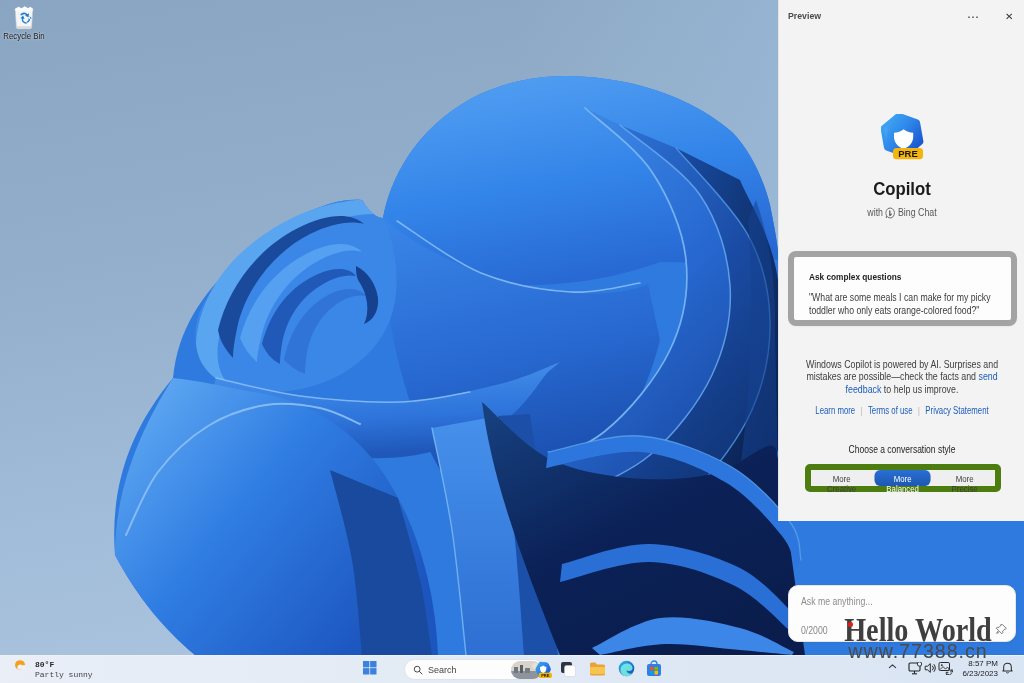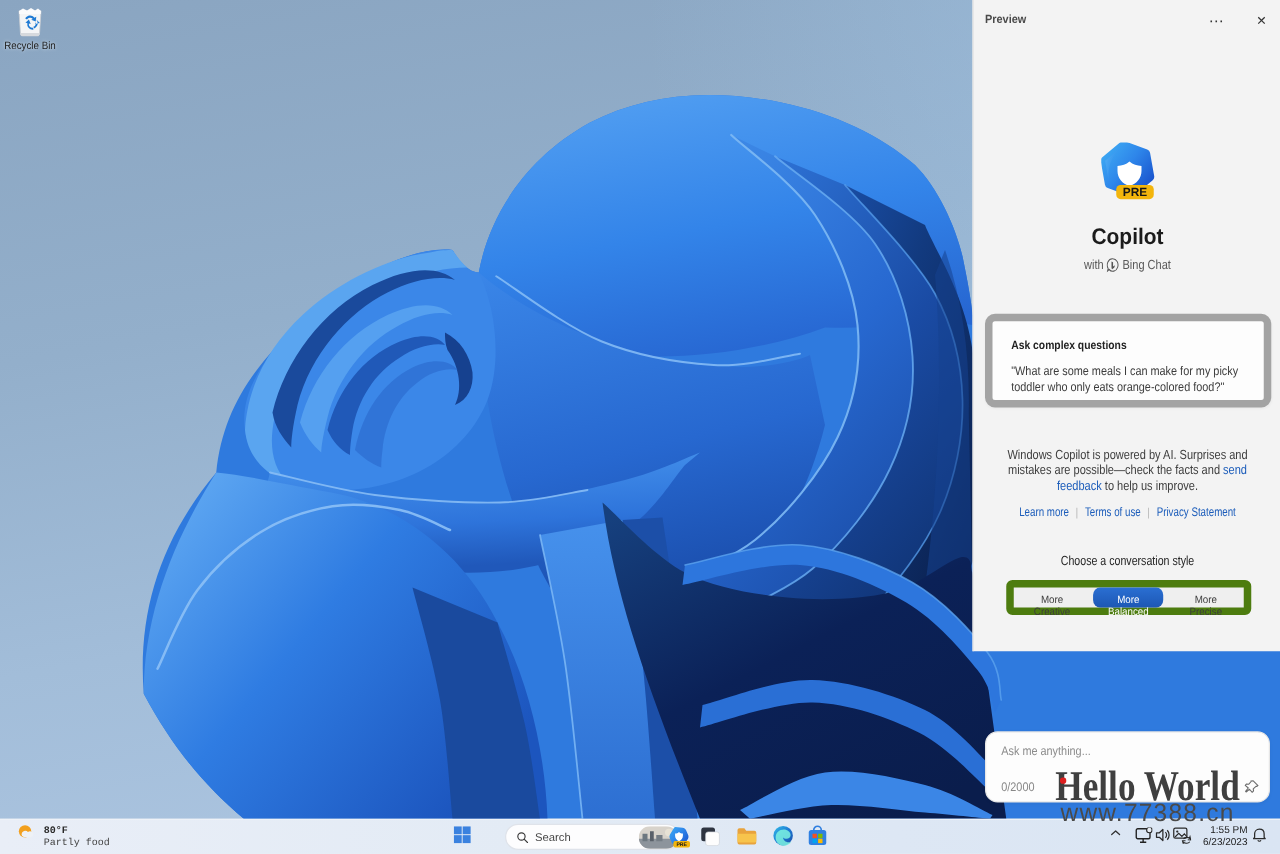--- a/index.html
+++ b/index.html
@@ -215,21 +215,21 @@
 <div class="wm1">Hello World</div>
 <div class="wm2">www.77388.cn</div>
 <div class="wmdot"></div>
 
 <div id="taskbar">
   <div class="weather">
     <svg width="15" height="15" viewBox="0 0 16 16">
         <circle cx="7.5" cy="6.5" r="5.3" fill="#f2a01e"></circle>
         <path d="M4.5,9 a3.2,3.2 0 0 1 5.5,-2 a2.8,2.8 0 0 1 4.5,2.2 a2.4,2.4 0 0 1 -2.3,2.3 l-5.5,0 a2.6,2.6 0 0 1 -2.2,-2.5 Z" fill="#eef1f5"></path>
       </svg>
-    <div class="t"><b>80°F</b><br><span class="l2">Partly food</span></div>
+    <div class="t"><b>80°F</b><br><span class="l2">Partly sunny</span></div>
   </div>
   <svg class="wlogo" width="13.5" height="13.5" viewBox="0 0 14 14">
       <rect x="0" y="0" width="6.6" height="6.6" fill="#3b82df"></rect>
       <rect x="7.4" y="0" width="6.6" height="6.6" fill="#3b82df"></rect>
       <rect x="0" y="7.4" width="6.6" height="6.6" fill="#3b82df"></rect>
       <rect x="7.4" y="7.4" width="6.6" height="6.6" fill="#3b82df"></rect>
     </svg>
   <div class="search">
     <svg style="position:absolute;left:8px;top:5px;" width="10" height="10" viewBox="0 0 12 12">
         <circle cx="5" cy="5" r="3.5" fill="none" stroke="#3a3a3a" stroke-width="1.1"></circle>
@@ -307,18 +307,18 @@
       <path d="M8.3,3.7 a3.2,3.2 0 0 1 0,4.6" fill="none" stroke="#2a2a2a" stroke-width="1.0"></path>
       <path d="M9.8,2.2 a5.6,5.6 0 0 1 0,7.6" fill="none" stroke="#2a2a2a" stroke-width="1.0"></path>
     </svg>
   <svg class="sico" style="left:938px;top:5px;" width="15" height="14" viewBox="0 0 15 14">
       <rect x="1" y="1.5" width="10.5" height="8" rx="1.3" fill="none" stroke="#2a2a2a" stroke-width="1.0"></rect>
       <circle cx="3.8" cy="4.2" r="0.9" fill="#2a2a2a"></circle>
       <path d="M2,8.6 l3,-3 2.5,2.5 2,-2 2,2.3" fill="none" stroke="#2a2a2a" stroke-width="0.9"></path>
       <path d="M8.8,10.2 a3.4,3.4 0 0 1 4.8,-0.6 l0.4,-1.2 0.6,2.6 -2.4,-0.2" fill="none" stroke="#2a2a2a" stroke-width="0.9"></path>
       <path d="M13.8,12.4 a3.4,3.4 0 0 1 -4.8,0.6 l-0.4,1.0 -0.6,-2.4 2.4,0" fill="none" stroke="#2a2a2a" stroke-width="0.9"></path>
     </svg>
-  <div class="clock"><b style="font-weight:normal">1:55 PM</b><br>6/23/2023</div>
+  <div class="clock"><b style="font-weight:normal">8:57 PM</b><br>6/23/2023</div>
   <svg class="sico" style="left:1002px;top:6px;" width="11" height="12" viewBox="0 0 13 14">
       <path d="M6.5,1.5 c2.8,0 4.5,2 4.5,4.5 l0,3.2 1,1.3 -11,0 1,-1.3 0,-3.2 c0,-2.5 1.7,-4.5 4.5,-4.5 Z" fill="none" stroke="#2a2a2a" stroke-width="1.2" stroke-linejoin="round"></path>
       <path d="M5,12 a1.7,1.7 0 0 0 3,0" fill="none" stroke="#2a2a2a" stroke-width="1.1"></path>
     </svg>
 </div>
 
 </body></html>

